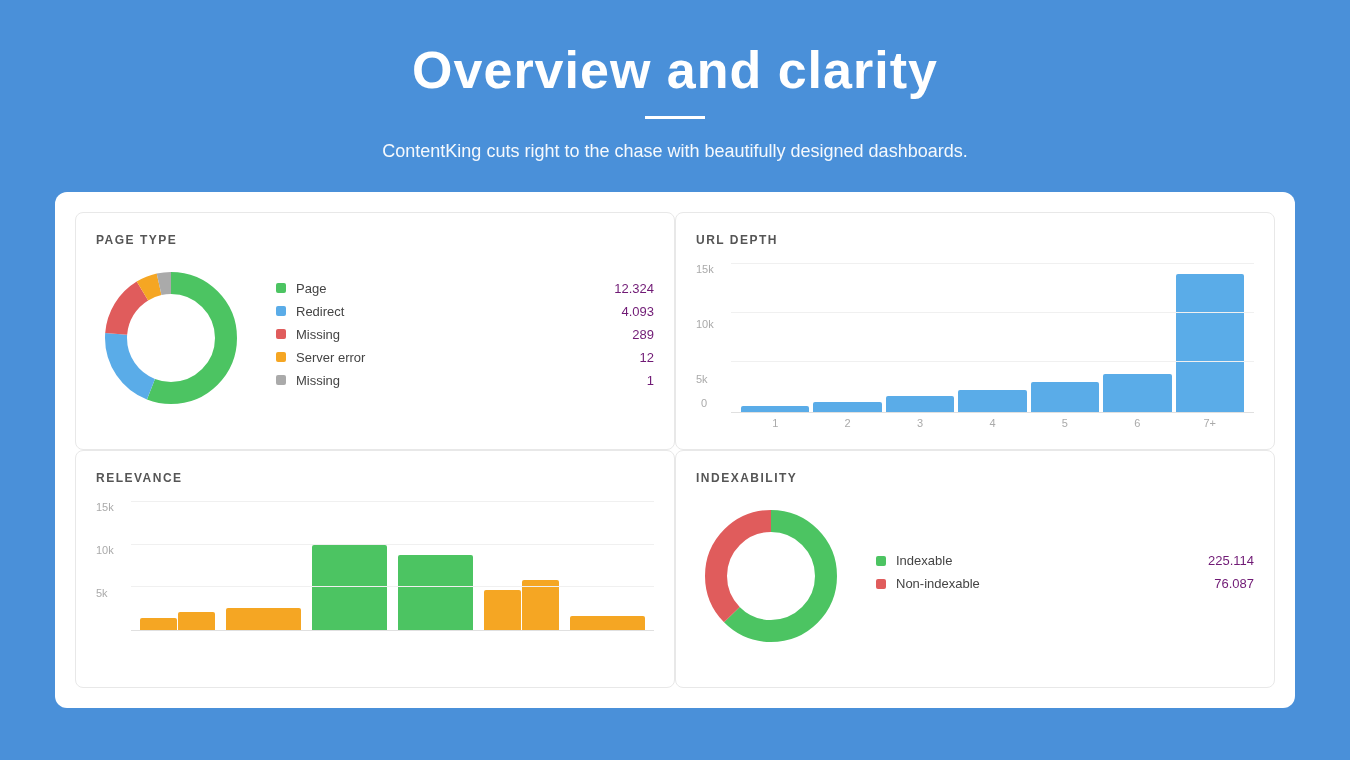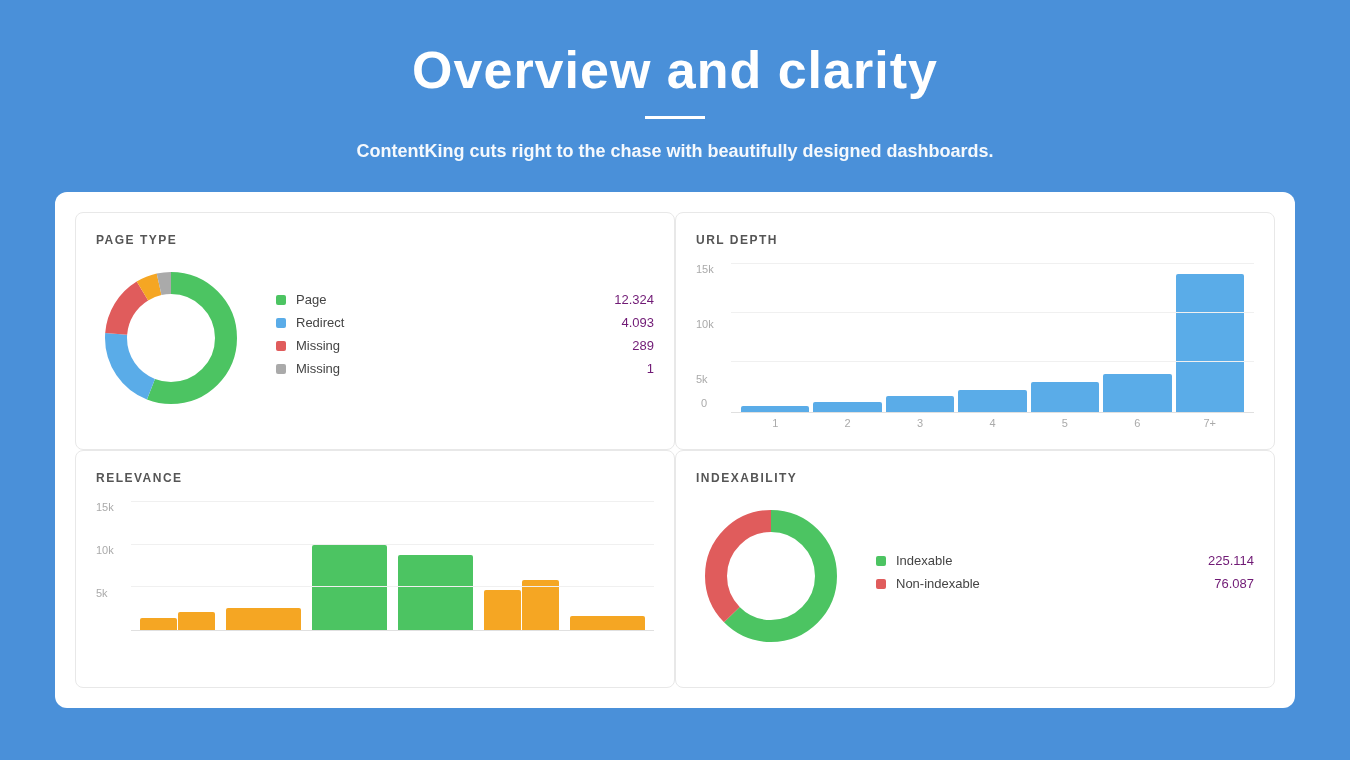--- a/index.html
+++ b/index.html
@@ -26,21 +26,21 @@
 
     .header-divider {
       width: 60px;
       height: 3px;
       background: white;
       margin: 0 auto 22px;
     }
 
     .header p {
       font-size: 18px;
-      font-weight: 700;
+      font-weight: 400;
       opacity: 0.95;
     }
 
     .dashboard-container {
       background: white;
       border-radius: 12px;
       margin: 0 55px;
       padding: 20px;
       display: grid;
       grid-template-columns: 1fr 1fr;
@@ -153,20 +153,25 @@
         </div>
         <div class="legend-item">
           <div class="legend-dot" style="background:#5aace8"></div>
           <span class="legend-label">Redirect</span>
           <span class="legend-value">4.093</span>
         </div>
         <div class="legend-item">
           <div class="legend-dot" style="background:#e05c5c"></div>
           <span class="legend-label">Missing</span>
           <span class="legend-value">289</span>
+        </div>
+        <div class="legend-item">
+          <div class="legend-dot" style="background:#f5a623"></div>
+          <span class="legend-label">Server error</span>
+          <span class="legend-value">12</span>
         </div>
         <div class="legend-item">
           <div class="legend-dot" style="background:#aaaaaa"></div>
           <span class="legend-label">Missing</span>
           <span class="legend-value">1</span>
         </div>
       </div>
     </div>
   </div>
 

